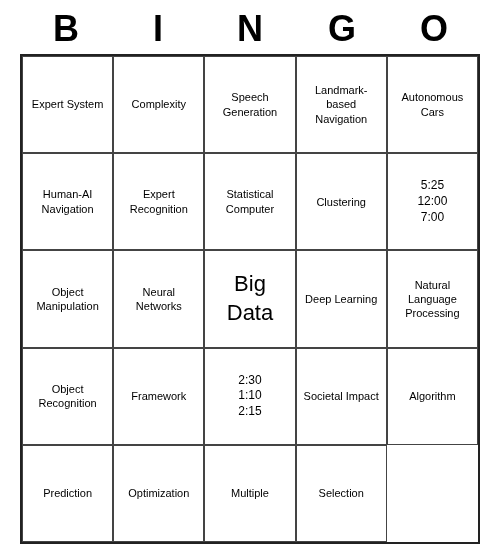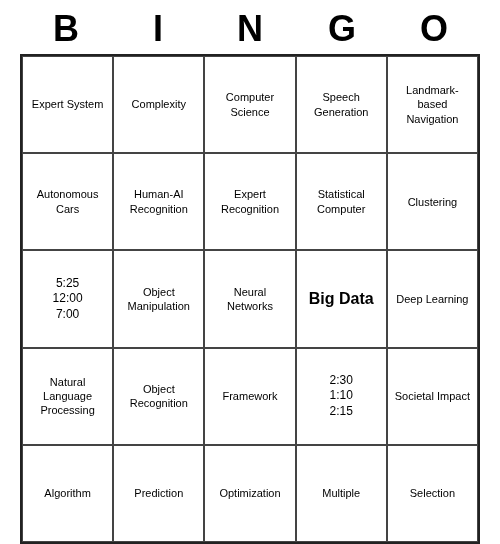--- a/index.html
+++ b/index.html
@@ -48,22 +48,22 @@
       align-items: center;
       justify-content: center;
       text-align: center;
       padding: 4px;
       font-size: 11px;
       line-height: 1.3;
       background: #fff;
     }
 
     .bingo-cell.large-text {
-      font-size: 16px;
-      font-weight: bold;
+      font-size: 22px;
+      font-weight: normal;
     }
 
     .bingo-cell.times {
       font-size: 12px;
     }
   </style>
 </head>
 <body>
 
 <div class="bingo-header">
@@ -72,25 +72,24 @@
     <span>I</span>
     <span>N</span>
     <span>G</span>
     <span>O</span>
   </div>
 
 <div class="bingo-grid">
 
 <div class="bingo-cell">Expert System</div>
     <div class="bingo-cell">Complexity</div>
-    <div class="bingo-cell">Computer Science</div>
     <div class="bingo-cell">Speech Generation</div>
     <div class="bingo-cell">Landmark-based Navigation</div>
     <div class="bingo-cell">Autonomous Cars</div>
-    <div class="bingo-cell">Human-AI Recognition</div>
+    <div class="bingo-cell">Human-AI Navigation</div>
     <div class="bingo-cell">Expert Recognition</div>
     <div class="bingo-cell">Statistical Computer</div>
     <div class="bingo-cell">Clustering</div>
     <div class="bingo-cell times">5:25<br>12:00<br>7:00</div>
     <div class="bingo-cell">Object Manipulation</div>
     <div class="bingo-cell">Neural Networks</div>
     <div class="bingo-cell large-text">Big Data</div>
     <div class="bingo-cell">Deep Learning</div>
     <div class="bingo-cell">Natural Language Processing</div>
     <div class="bingo-cell">Object Recognition</div>

